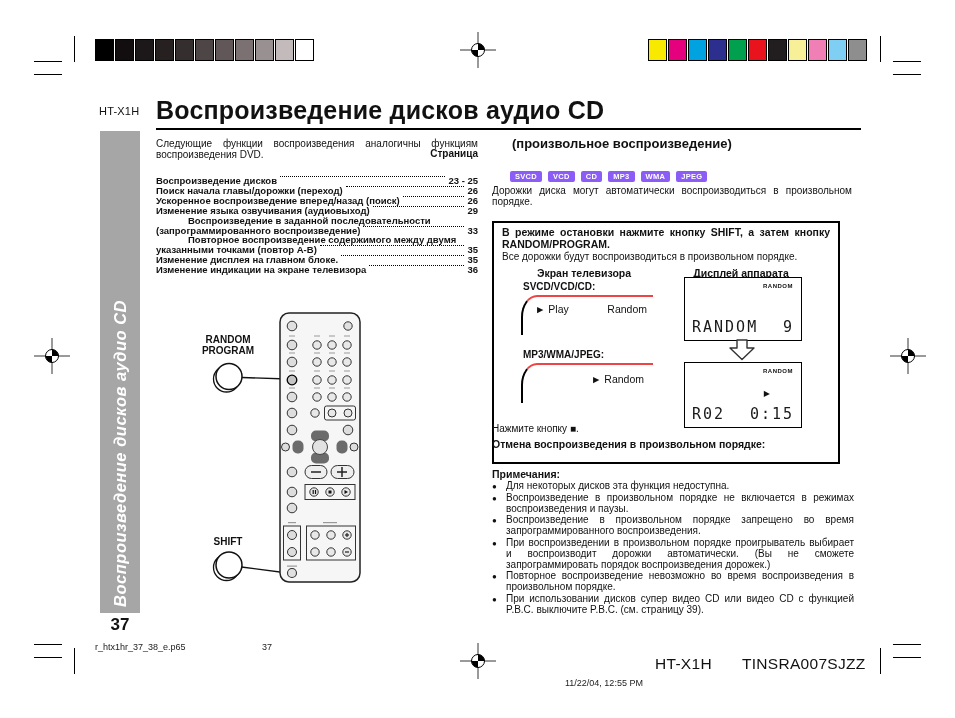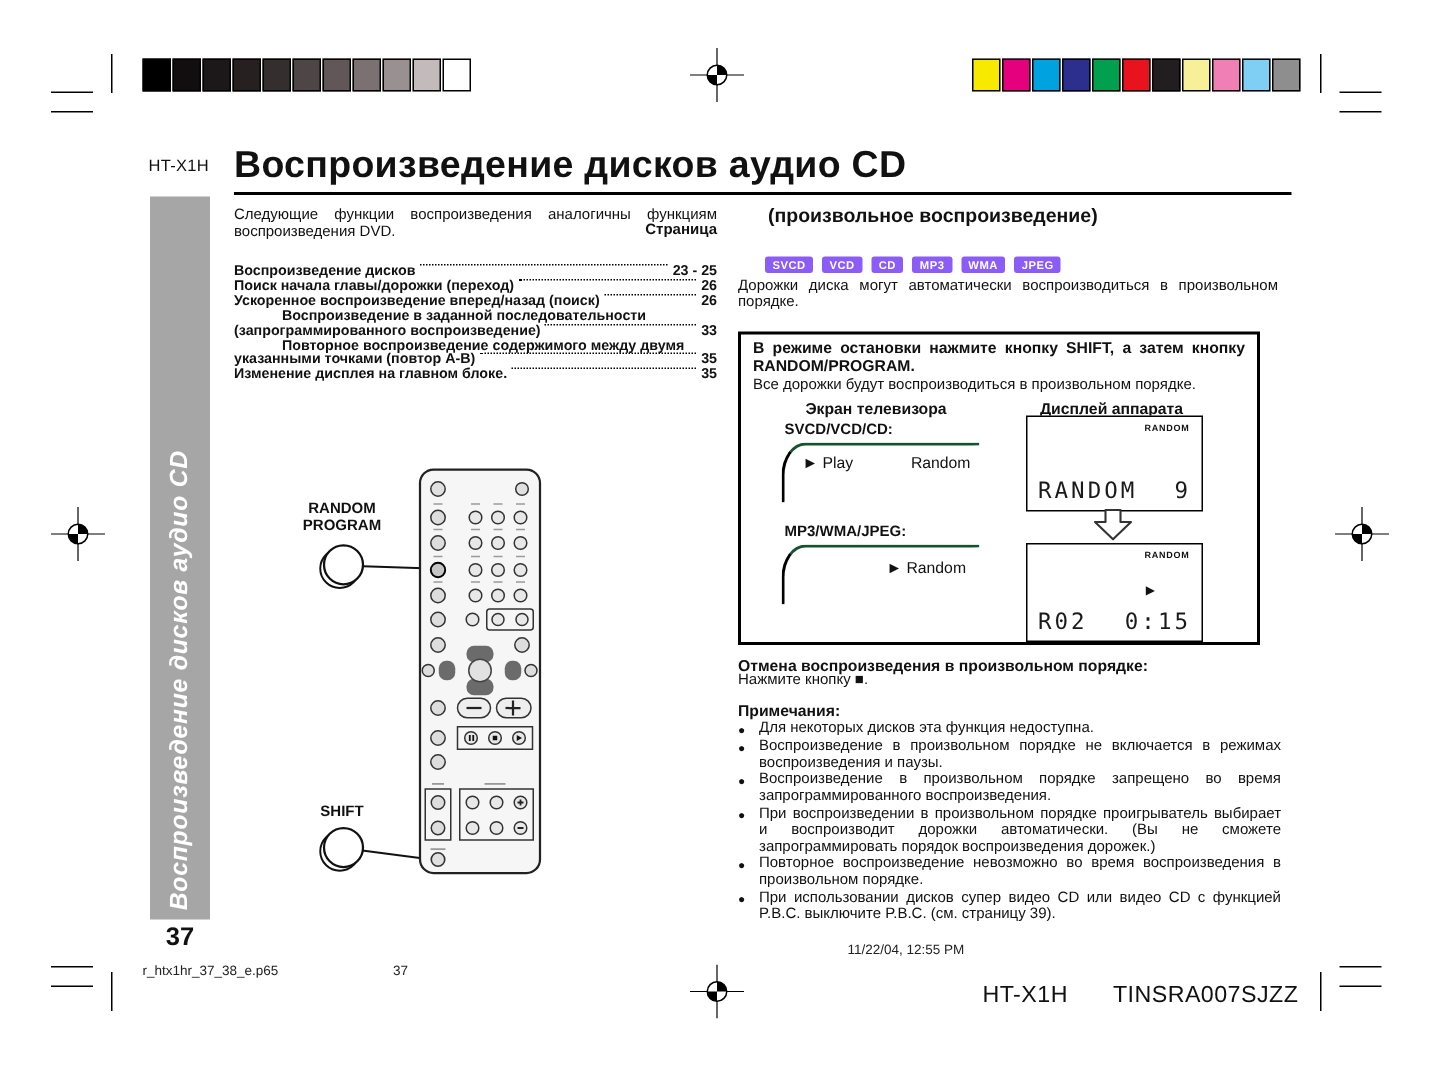--- a/index.html
+++ b/index.html
@@ -50,49 +50,49 @@
 
   
   .section-head{left:492px;top:135px;width:362px;font-size:13px;font-weight:bold;line-height:17px;}
   .sq-marker{display:inline-block;margin-right:6px;font-size:11px;vertical-align:1px;}
   .section-line2{padding-left:20px;}
   .badges-row{left:510px;top:171px;display:flex;gap:6px;}
   .badge{background:#8b5cf6;color:#fff;font-size:7.5px;font-weight:bold;
          padding:1.5px 5px;border-radius:2px;letter-spacing:.3px;line-height:8px;}
   .intro-right{left:492px;top:186px;width:360px;font-size:10px;line-height:10.8px;text-align:justify;}
 
-  .instruction-box{left:492px;top:221px;width:348px;height:209px;border:2px solid #000;box-sizing:border-box;padding-left:34px;}
+  .instruction-box{left:492px;top:221px;width:348px;height:243px;border:2px solid #000;box-sizing:border-box;padding-left:34px;}
   .box-bold{position:absolute;left:8px;right:8px;top:4px;font-size:10.5px;font-weight:bold;line-height:11.5px;text-align:justify;}
   .box-normal{position:absolute;left:8px;top:28px;font-size:10px;}
   .col-head{position:absolute;top:44px;font-size:10.5px;font-weight:bold;text-align:center;}
   .col-head-tv{left:10px;width:160px;}
   .col-head-disp{left:188px;width:118px;}
   .tv-label{position:absolute;font-size:10px;font-weight:bold;text-align:center;}
-  .tv-shape{position:absolute;width:130px;height:38px;border-top:2px solid #14532d;border-left:2px solid #000;border-top-left-radius:16px 22px;}
+  .tv-shape{position:absolute;width:130px;height:38px;border-top:2px solid #ef4444;border-left:2px solid #000;border-top-left-radius:16px 22px;}
   .tv-text{position:absolute;font-size:10.5px;white-space:nowrap;}
   .display-box{position:absolute;width:118px;height:64px;border:1.5px solid #000;background:#fff;box-sizing:border-box;}
   .display-indicator{position:absolute;top:5px;right:8px;font-size:6px;font-weight:bold;letter-spacing:.5px;}
   .seg-row{position:absolute;left:7px;right:7px;bottom:4px;display:flex;justify-content:space-between;
            font-family:"DejaVu Sans Mono", monospace;font-size:15px;color:#1a1a1a;letter-spacing:2px;}
   .play-glyph{position:absolute;right:31px;top:26px;font-size:8px;}
   .flow-arrow{position:absolute;left:234px;top:116px;}
 
   .cancel-heading{left:492px;top:438px;font-size:10.5px;font-weight:bold;}
-  .cancel-text{left:492px;top:448px;font-size:10px;text-align:center;}
+  .cancel-text{left:492px;top:423px;font-size:10px;text-align:center;}
   .notes-heading{left:492px;top:468px;font-size:10.5px;font-weight:bold;}
   .notes-list{left:492px;top:481px;width:362px;}
   .note-row{display:flex;margin-bottom:1px;}
   .note-bullet{width:14px;flex:0 0 14px;font-size:8px;padding-top:1px;}
   .note-text{flex:1;font-size:10px;line-height:10.8px;text-align:justify;}
 
   
   .foot-small{font-size:9px;color:#222;}
   .foot-file{left:95px;top:642px;}
   .foot-page{left:262px;top:642px;}
-  .foot-date{left:565px;top:628px;}
+  .foot-date{left:565px;top:678px;}
   .foot-model{left:655px;top:655px;font-size:15.5px;letter-spacing:.3px;}
   .foot-model span{margin-right:30px;}
   .foot-model span:last-child{margin-right:0;}
 </style>
 </head>
 <body>
 
 <div class="abs cal-bar" style="left:95px;top:39px;">
     <span class="cal-sq" style="background: rgb(0, 0, 0);"></span>
     <span class="cal-sq" style="background: rgb(18, 13, 14);"></span>
@@ -189,40 +189,54 @@
       </div>
     </div>
     <div class="toc-entry">
       <div class="toc-row">
         <span class="toc-label">Ускоренное воспроизведение вперед/назад (поиск)</span>
         <span class="toc-leader"></span>
         <span class="toc-page">26</span>
       </div>
     </div>
     <div class="toc-entry">
+      <div class="toc-row">
+        <span class="toc-label">Изменение языка озвучивания (аудиовыход)</span>
+        <span class="toc-leader"></span>
+        <span class="toc-page">29</span>
+      </div>
+    </div>
+    <div class="toc-entry">
       <div class="toc-pre">Воспроизведение в заданной последовательности</div>
       <div class="toc-row">
         <span class="toc-label">(запрограммированного воспроизведение)</span>
         <span class="toc-leader"></span>
         <span class="toc-page">33</span>
       </div>
     </div>
     <div class="toc-entry">
       <div class="toc-pre">Повторное воспроизведение содержимого между двумя</div>
       <div class="toc-row">
         <span class="toc-label">указанными точками (повтор А-В)</span>
         <span class="toc-leader"></span>
         <span class="toc-page">35</span>
       </div>
     </div>
     <div class="toc-entry">
       <div class="toc-row">
         <span class="toc-label">Изменение дисплея на главном блоке.</span>
         <span class="toc-leader"></span>
         <span class="toc-page">35</span>
+      </div>
+    </div>
+    <div class="toc-entry">
+      <div class="toc-row">
+        <span class="toc-label">Изменение индикации на экране телевизора</span>
+        <span class="toc-leader"></span>
+        <span class="toc-page">36</span>
       </div>
     </div>
   </div>
 
 <div class="abs callout-label random-label">
   <div>RANDOM</div>
   <div>PROGRAM</div>
 </div>
 <div class="abs callout-label shift-label">SHIFT</div>
 

